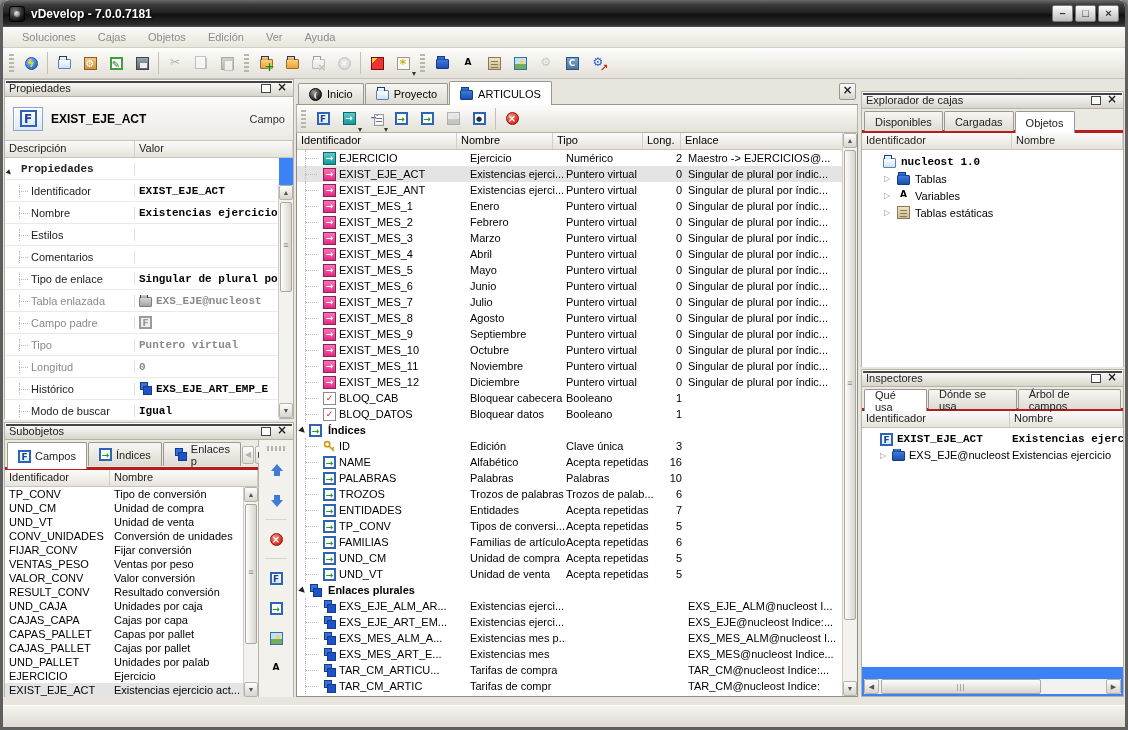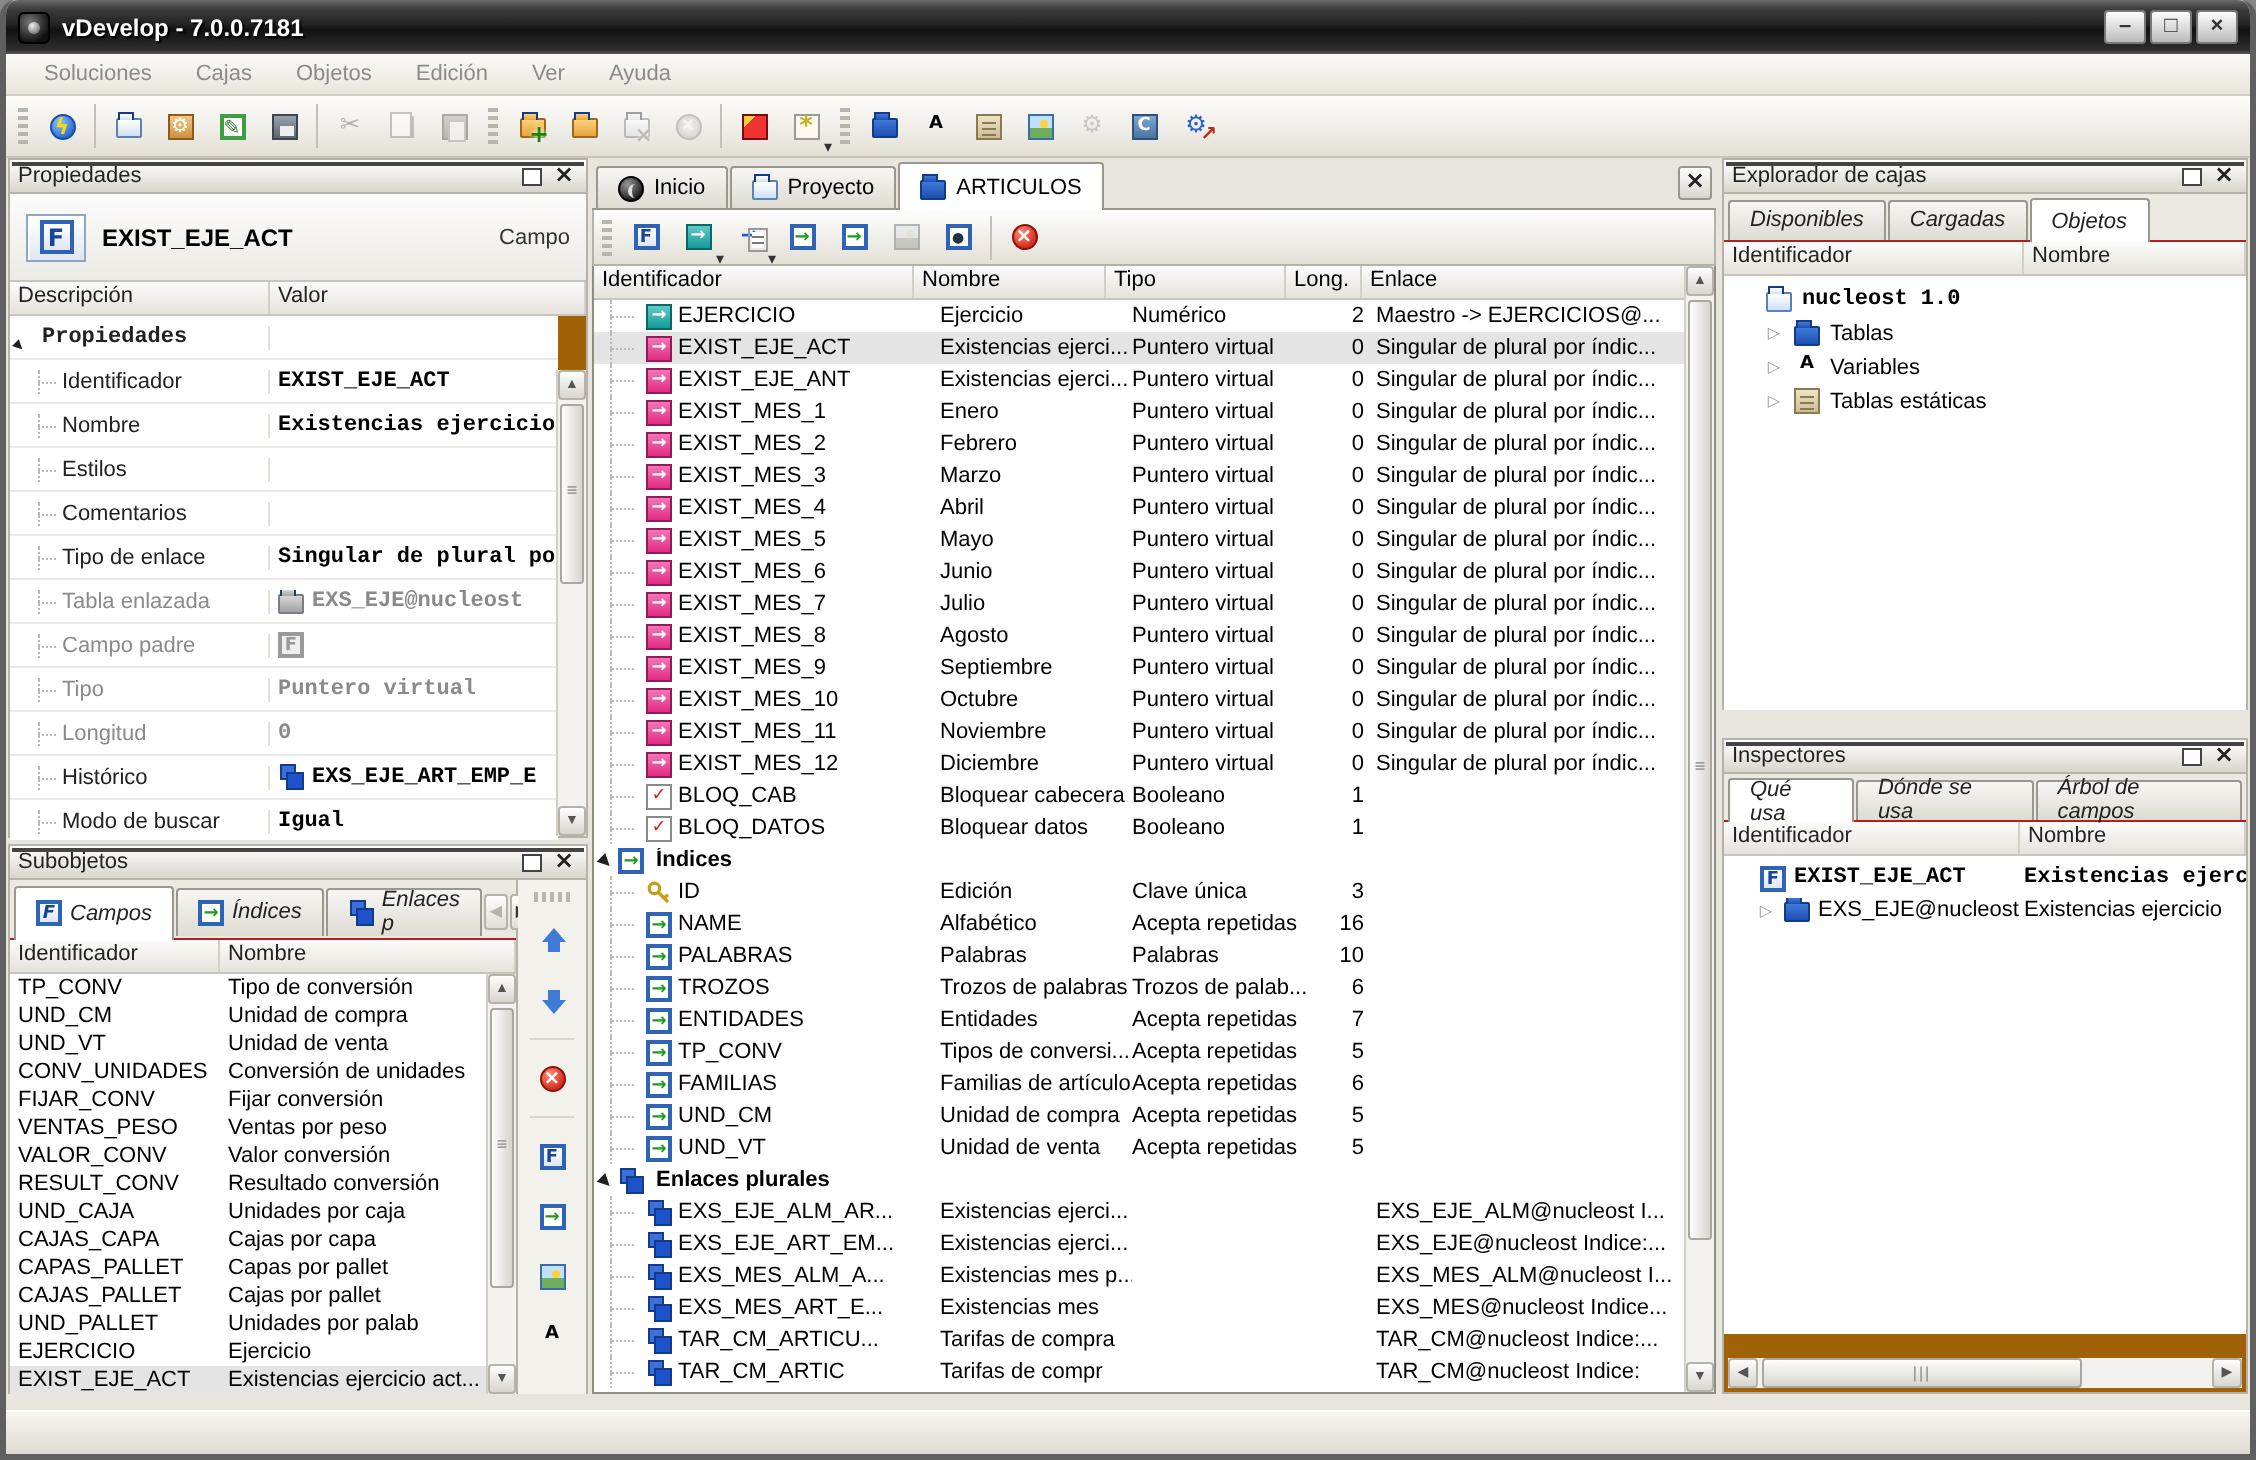--- a/index.html
+++ b/index.html
@@ -73,27 +73,27 @@
   .ic-up::before,.ic-down::before{content:"";position:absolute;left:1px;border-left:6px solid transparent;border-right:6px solid transparent;}
   .ic-up::before{top:0;border-bottom:7px solid #3f7ad6;}
   .ic-up::after{content:"";position:absolute;left:4px;top:7px;width:6px;height:5px;background:#3f7ad6;}
   .ic-down::before{bottom:0;border-top:7px solid #3f7ad6;}
   .ic-down::after{content:"";position:absolute;left:4px;bottom:7px;width:6px;height:5px;background:#3f7ad6;}
   .ic-float{width:10px;height:9px;border:1px solid #444;background:#fff;}
   .ic-float::after{content:"";position:absolute;left:1px;top:1px;right:1px;height:2px;background:#444;}
   .ic-close{color:#222;font-size:12px;font-weight:bold;line-height:11px;}
   
   .main{position:relative;height:626px;background:#e8e5de;}
-  .panel{position:absolute;background:#a16207;border:1px solid #b5b2aa;}
+  .panel{position:absolute;background:#3b82f6;border:1px solid #b5b2aa;}
   .phead{height:17px;background:linear-gradient(#fff,#d8d5cc);border-bottom:1px solid #b5b2aa;display:flex;align-items:center;padding:0 4px;font-size:11px;color:#222;}
   .phead .ttl{flex:1;}
   .ptool{display:inline-flex;align-items:center;justify-content:center;width:14px;height:13px;margin-left:2px;}
   .pnl-props{left:1px;top:0;width:290px;height:340px;}
   .pnl-sub{left:1px;top:343px;width:290px;height:275px;}
-  .pnl-expl{left:858px;top:0;width:263px;height:276px;}
+  .pnl-expl{left:858px;top:12px;width:263px;height:276px;}
   .pnl-insp{left:858px;top:290px;width:263px;height:328px;}
   
   .pobj{height:44px;background:linear-gradient(#fcfcfb,#eceae4);border-bottom:1px solid #c8c5bd;display:flex;align-items:center;padding:0 8px;gap:8px;}
   .objbtn{width:30px;height:24px;background:linear-gradient(#fff,#dfe7f3);border:1px solid #8aa6cc;box-shadow:inset 1px 1px 0 #fff;display:inline-flex;align-items:center;justify-content:center;}
   .objid{font-weight:bold;font-size:12px;flex:1;}
   .objkind{font-size:11px;color:#333;}
   .ghead{height:17px;display:flex;background:linear-gradient(#fbfbfa,#e6e3db);border-bottom:1px solid #c8c5bd;font-size:11px;color:#222;}
   .ghead span{padding:1px 4px;border-right:1px solid #d2cfc7;}
   .pgrid{position:relative;height:262px;overflow:hidden;background:#fff;width:274px;}
   .prow{height:22px;display:flex;align-items:center;border-bottom:1px solid #eceae4;font-size:11px;}
@@ -109,21 +109,21 @@
   
   .vscroll{position:absolute;top:0;right:0;width:15px;background:#f4f2ee;border-left:1px solid #d2cfc7;}
   .sbtn{height:15px;background:linear-gradient(#fdfdfd,#d8d5cd);border:1px solid #b5b2aa;border-radius:2px;font-size:7px;color:#555;text-align:center;line-height:13px;}
   .sthumb{position:absolute;left:1px;right:1px;background:linear-gradient(90deg,#fdfdfd,#d8d5cd);border:1px solid #aaa7a0;border-radius:2px;}
   .sthumb::after{content:"≡";position:absolute;left:0;right:0;top:50%;margin-top:-7px;text-align:center;font-size:9px;color:#888;}
   .hscroll{position:absolute;left:2px;right:2px;bottom:2px;height:15px;background:#f4f2ee;display:flex;align-items:stretch;}
   .hbtn{width:15px;background:linear-gradient(#fdfdfd,#d8d5cd);border:1px solid #b5b2aa;border-radius:2px;font-size:7px;color:#555;text-align:center;line-height:13px;}
   .hthumb{width:160px;margin:0 2px;background:linear-gradient(#fdfdfd,#d8d5cd);border:1px solid #aaa7a0;border-radius:2px;text-align:center;font-size:8px;color:#888;line-height:13px;letter-spacing:1px;}
   .htrack{flex:1;}
   
-  .ptabs{display:flex;align-items:center;height:24px;background:#ece9e2;padding:2px 2px 0 2px;gap:1px;border-bottom:1px solid #b91c1c;font-style:italic;}
+  .ptabs{display:flex;align-items:flex-start;height:24px;background:#ece9e2;padding:2px 2px 0 2px;gap:1px;border-bottom:3px solid #b91c1c;}
   .ptab{height:20px;padding:0 10px;background:linear-gradient(#f7f6f3,#dedbd2);border:1px solid #9a978f;border-bottom:none;border-radius:2px 2px 0 0;font-size:11px;display:flex;align-items:center;gap:4px;color:#222;}
   .ptab.act{background:#fff;height:22px;margin-bottom:-1px;}
   .subtabs{height:30px;}
   .subtabs .ptab{height:24px;}
   .subtabs .ptab.act{height:27px;}
   .tab-scroll{margin-left:auto;display:flex;gap:1px;align-self:center;}
   .tsbtn{width:12px;height:18px;border:1px solid #b5b2aa;background:linear-gradient(#fdfdfd,#e0ddd5);font-size:8px;text-align:center;line-height:16px;color:#333;border-radius:2px;}
   .tsbtn.dis{color:#b5b2aa;}
   
   .lrow{display:flex;align-items:center;font-size:11px;white-space:nowrap;}

